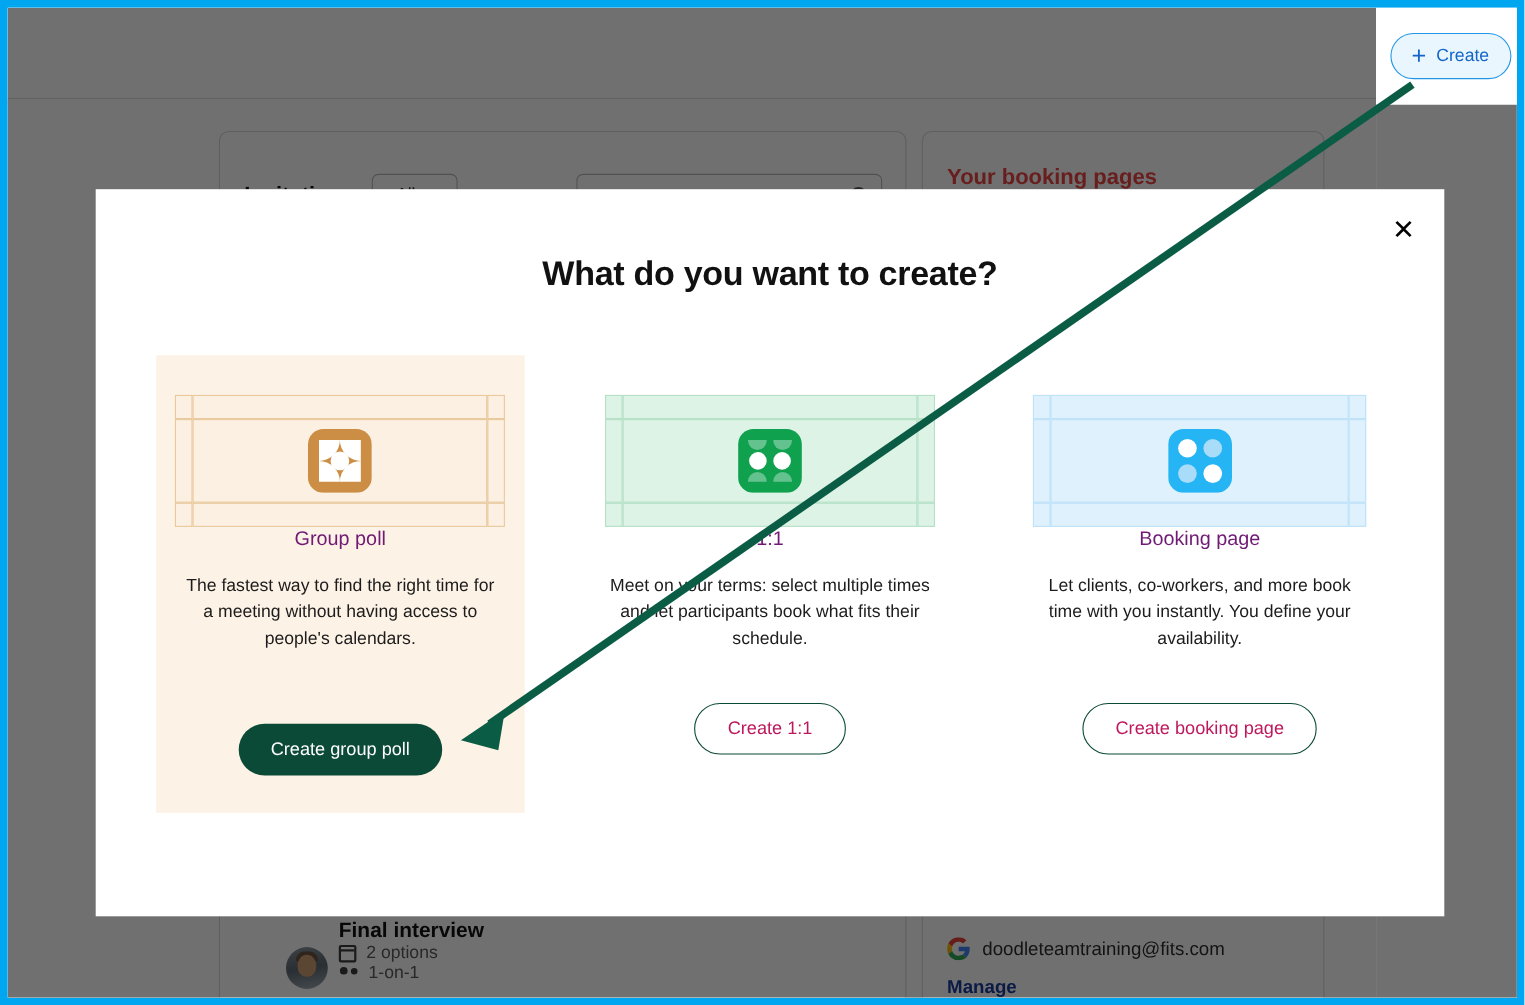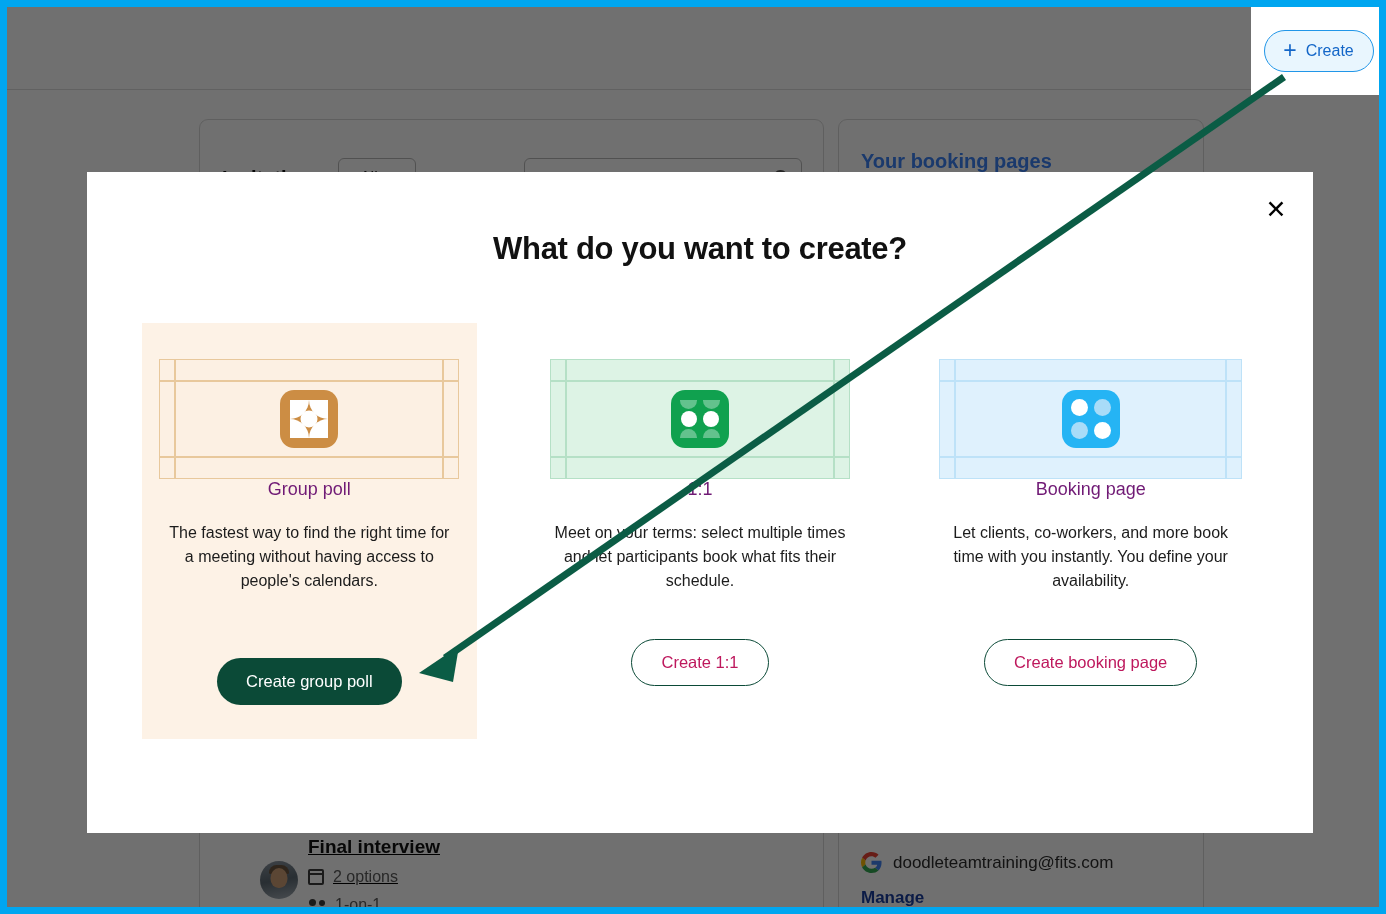--- a/index.html
+++ b/index.html
@@ -158,48 +158,47 @@
     position: absolute; right: 13px; top: 11px;
     width: 15px; height: 15px; border: 2px solid #555; border-radius: 50%;
   }
   #search-box .mag:after {
     content:""; position:absolute; right:-5px; bottom:-4px;
     width: 7px; height: 2px; background:#555; transform: rotate(45deg);
   }
 
   #booking-title {
     position: absolute; left: 22px; top: 30px;
-    font-size: 20px; font-weight: bold; color: #3b82f6;
+    font-size: 20px; font-weight: bold; color: #ef4444;
   }
 
   
   #final-item {
     position: absolute; left: 60px; top: 716px;
     width: 560px;
-    text-decoration: underline;
   }
   #fi-avatar {
     position: absolute; left: 0px; top: 25px;
     width: 38px; height: 38px; border-radius: 50%;
     background: linear-gradient(170deg,#8d96a1 0%,#5d6a74 50%,#a4adb6 100%);
     overflow:hidden; position:absolute;
   }
   #fi-avatar .face2 {
     position:absolute; left:50%; top:30%; transform:translate(-50%,-20%);
     width: 17px; height: 20px; border-radius:50% 50% 46% 46%; background:#cf9f77;
   }
   #fi-avatar .hair2 {
     position:absolute; left:50%; top:10%; transform:translateX(-50%);
     width: 20px; height: 9px; border-radius: 10px 10px 2px 2px; background:#6b5640;
   }
   #fi-text { margin-left: 48px; }
   #fi-title { font-size: 19px; font-weight: bold; color: #111; }
   .fi-meta {
     display: flex; align-items: center; gap: 9px;
-    font-size: 16px; color: #5b5b5b; margin-top: 10px;
+    font-size: 16px; color: #5b5b5b; 
   }
   .cal-ic { width:16px; height:16px; border:2px solid #3b3b3b; border-radius:2px; position:relative; }
   .cal-ic:before { content:""; position:absolute; left:0; top:2px; width:12px; height:2px; background:#3b3b3b; }
   .ppl-ic { width:18px; height:13px; position:relative; }
   .ppl-ic:before { content:""; position:absolute; left:1px; top:0; width:7px; height:7px; border-radius:50%; background:#3b3b3b; }
   .ppl-ic:after { content:""; position:absolute; right:1px; top:1px; width:6px; height:6px; border-radius:50%; background:#3b3b3b; }
   #kebab {
     position:absolute; right: -80px; top: 34px;
     width: 5px; height: 25px;
     display:flex; flex-direction:column; justify-content:space-between; align-items:center;

